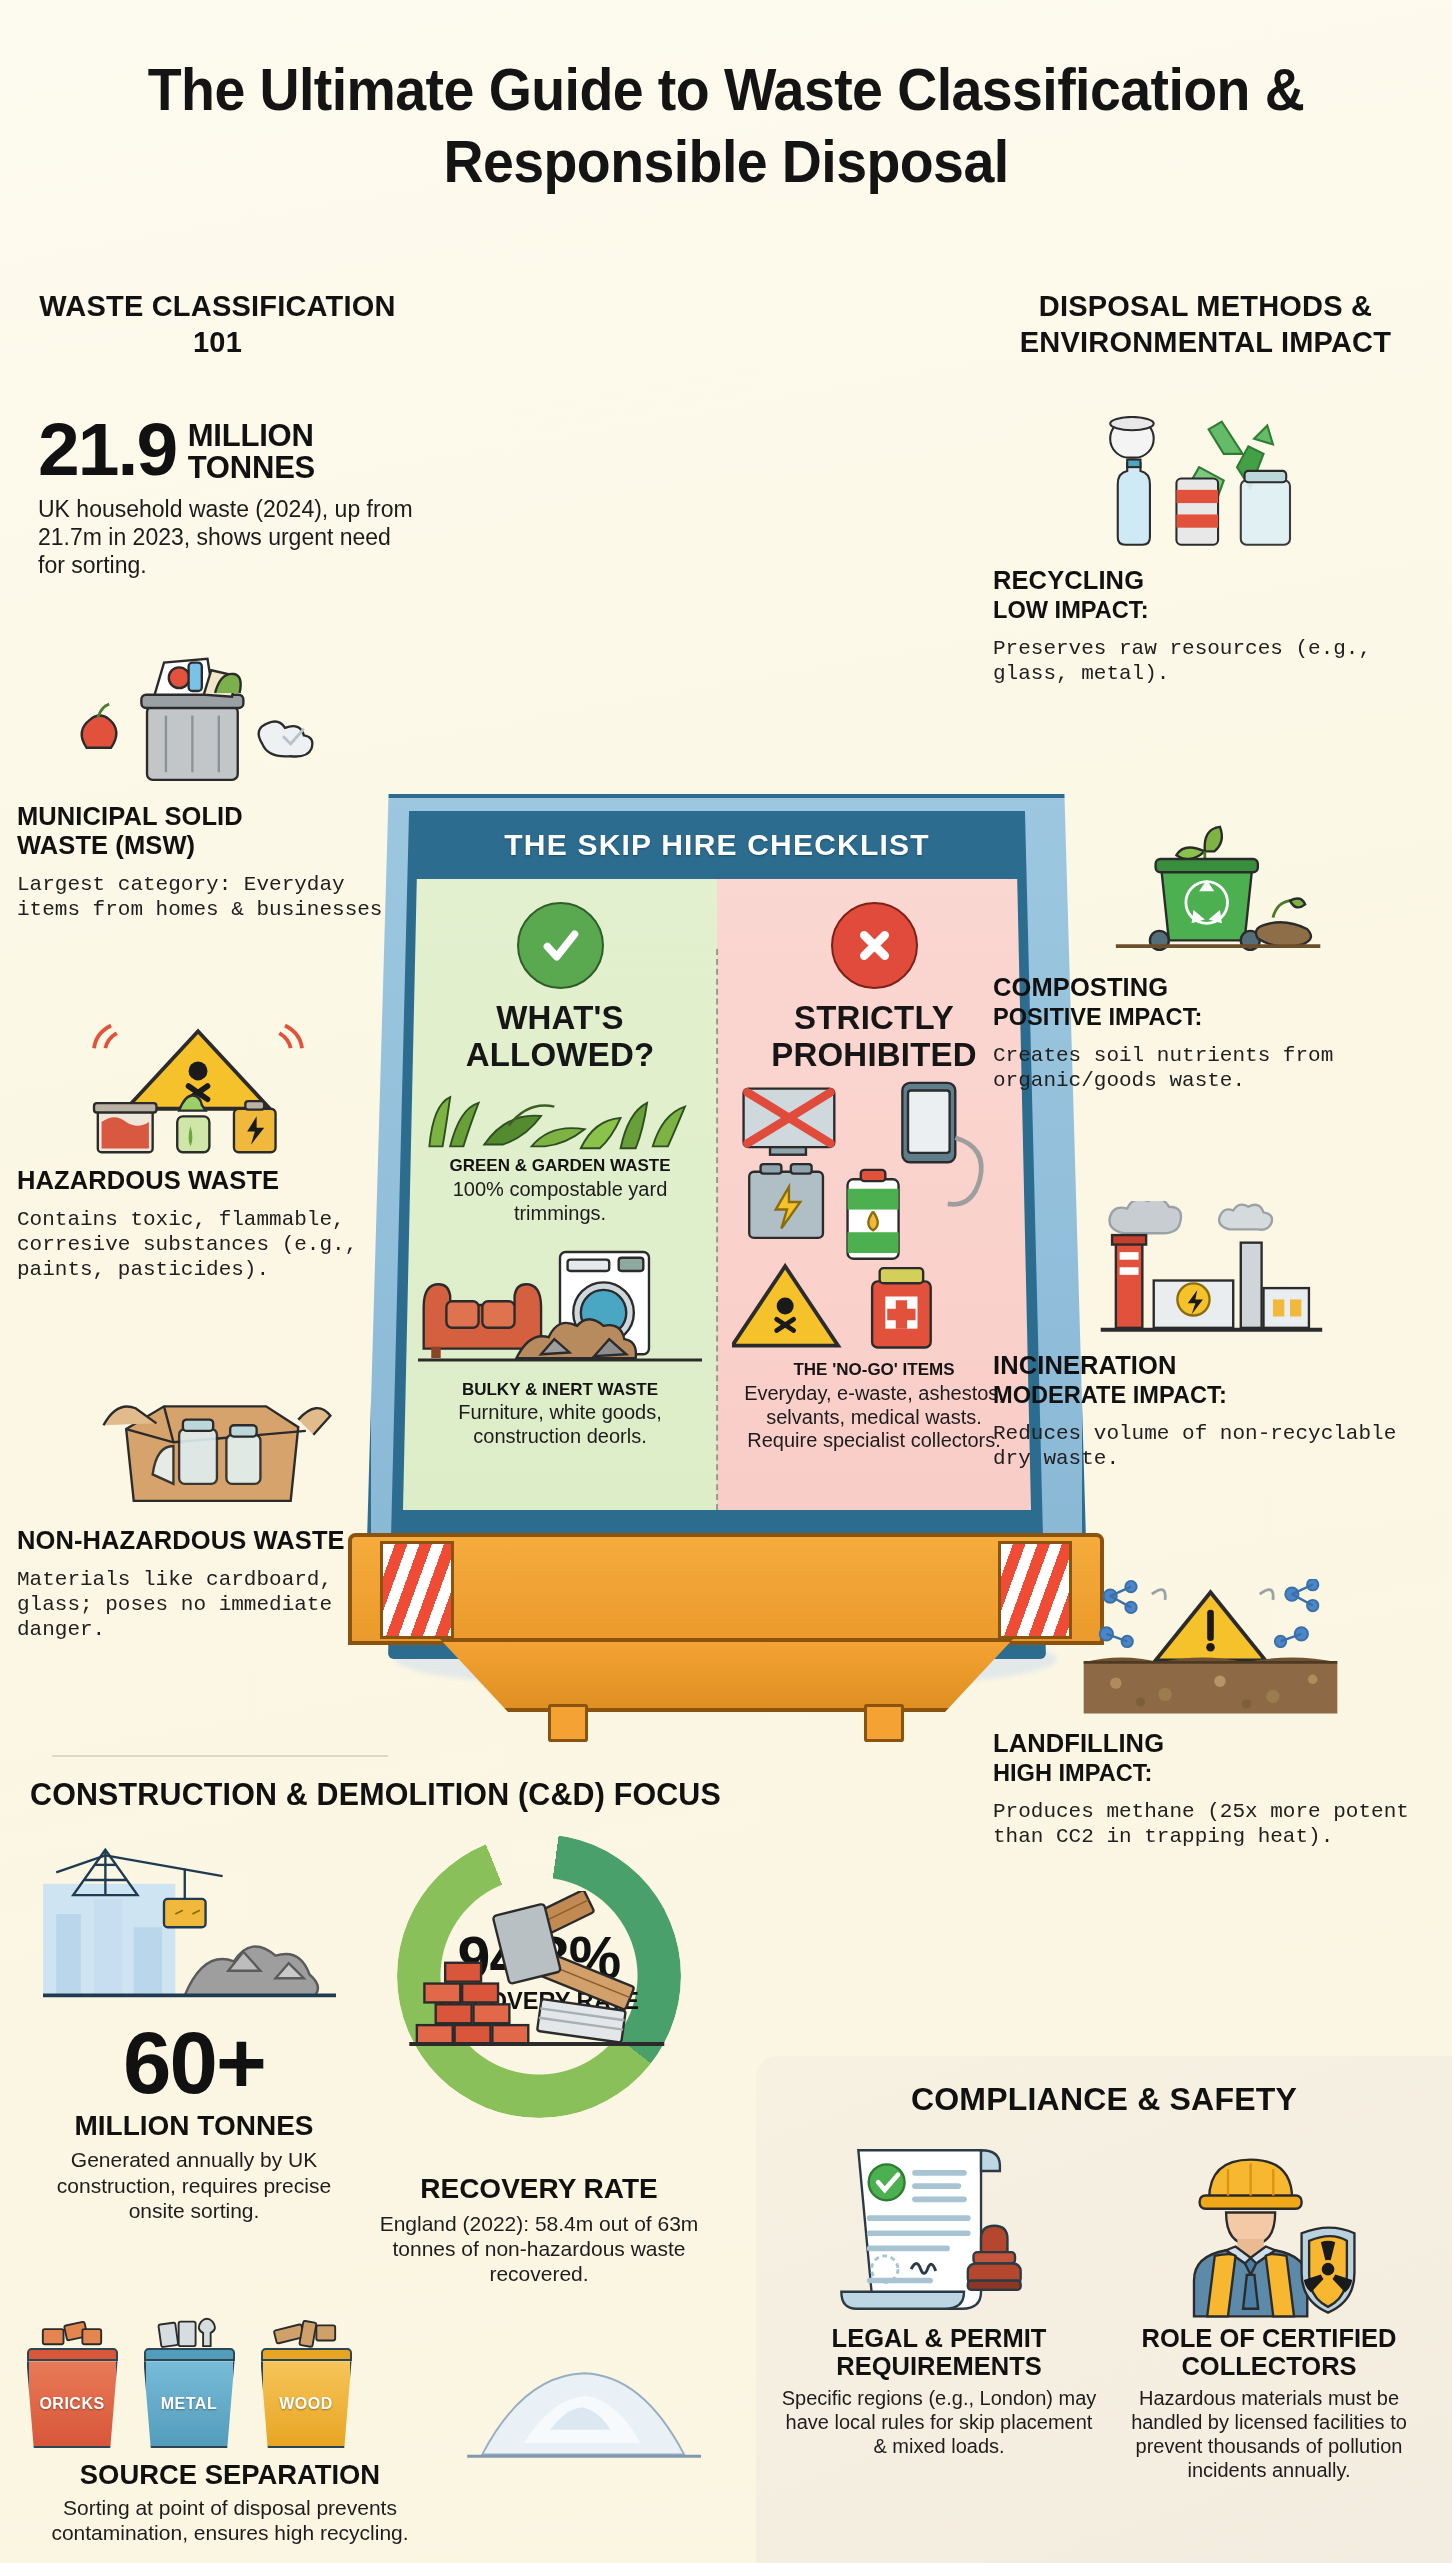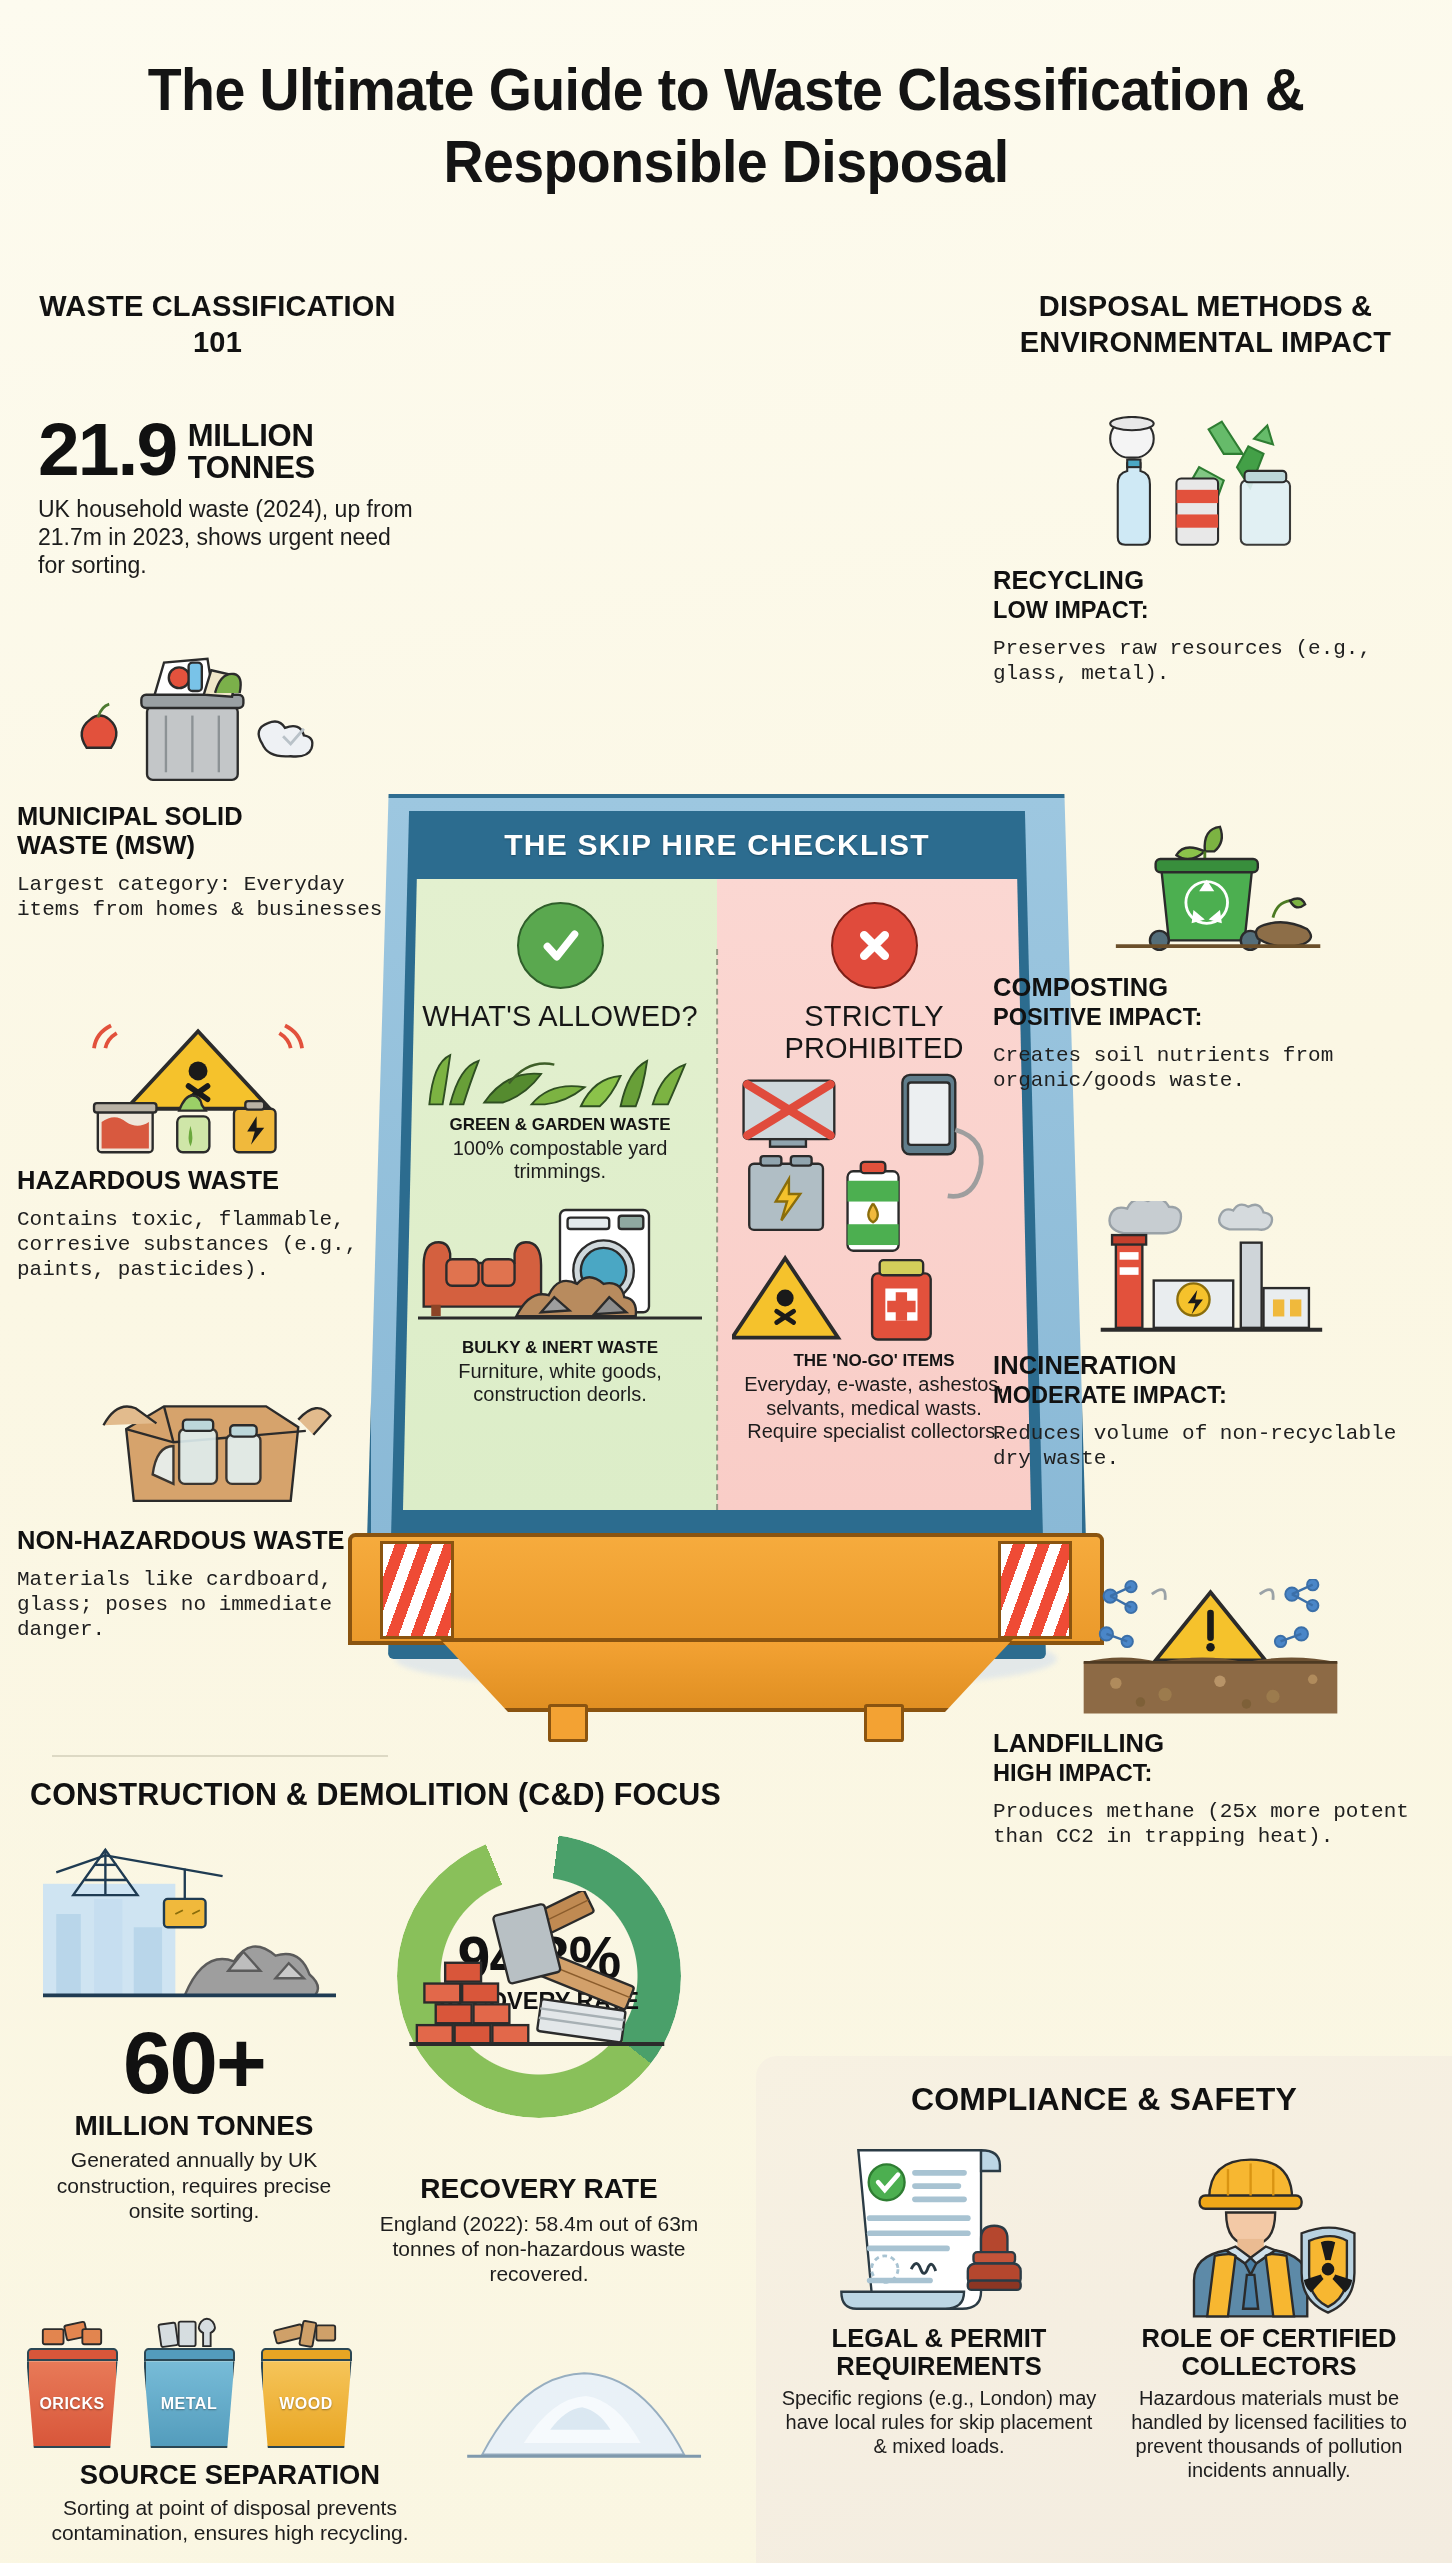--- a/index.html
+++ b/index.html
@@ -126,21 +126,21 @@
     position: absolute; left: 50%; top: 70px; bottom: 0; width: 0;
     border-left: 2.8px dashed #9a9a86; transform: translateX(-0.9px); z-index: 3;
   }
   .badge {
     width: 87px; height: 87px; border-radius: 50%;
     margin: 5.7px auto 11.3px; display: flex; align-items: center; justify-content: center;
     font-size: 51px; color: #fff; font-weight: 700;
   }
   .badge-ok  { background: #5aa84f; border: 2.8px solid #2f5e2a; }
   .badge-no  { background: #e04b3c; border: 2.8px solid #7d2018; }
-  .col-h { font-weight: 400; font-size: 29px; line-height: 1.12; color: #161616; letter-spacing: 0.2px; }
+  .col-h { font-weight: 700; font-size: 33px; line-height: 1.12; color: #161616; letter-spacing: 0.2px; }
   .col-t { font-weight: 700; font-size: 17px; line-height: 1.1; color: #141414; margin-top: 3.8px; }
   .col-b { font-size: 20px; line-height: 1.18; color: #1c1c1c; margin-top: 2px; }
 
   .skip-base {
     position: absolute; left: 0; top: 739px; width: 756px; height: 112px;
     background: linear-gradient(180deg,#f6ab3d 0%, #eb9a2b 100%);
     border: 4.7px solid #8a5410;
     border-radius: 7.6px 7.6px 0 0;
   }
   .skip-foot {

